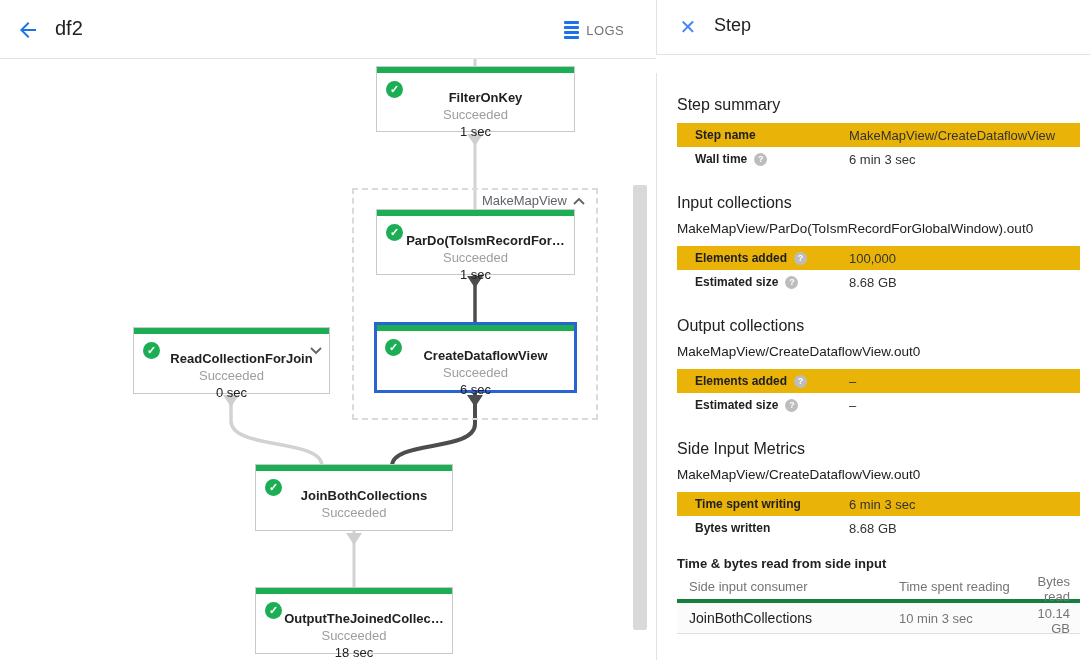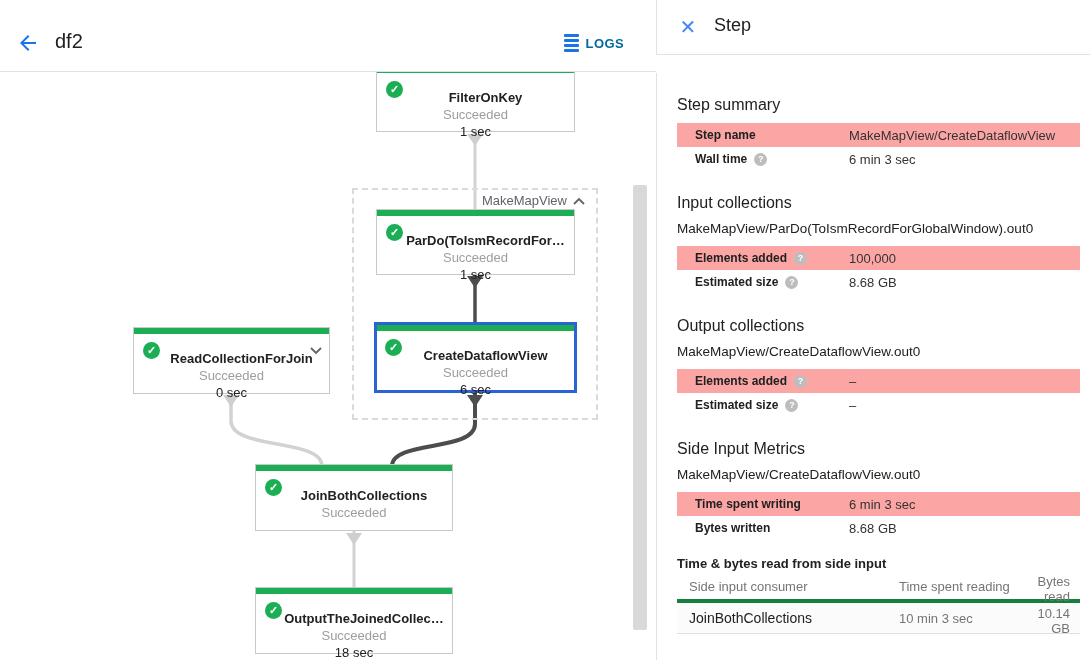--- a/index.html
+++ b/index.html
@@ -2,26 +2,26 @@
 <html><head>
 <meta charset="utf-8">
 <style>
   html,body{margin:0;padding:0;}
   body{
     width:1090px;height:660px;position:relative;overflow:hidden;
     background:#fff;font-family:"Liberation Sans",sans-serif;
     -webkit-font-smoothing:antialiased;
   }
   
-  .app-header{position:absolute;left:0;top:17px;width:656px;height:55px;background:#fff;
+  .app-header{position:absolute;left:0;top:4px;width:656px;height:55px;background:#fff;
     border-bottom:1px solid #e2e2e2;box-sizing:border-box;z-index:6;}
   .back-btn{position:absolute;left:16px;top:14px;width:26px;height:26px;cursor:pointer;}
   .app-title{position:absolute;left:55px;top:13px;font-size:20px;color:#212121;}
   .logs-btn{position:absolute;right:32px;top:17px;display:flex;align-items:center;gap:7px;
-    color:#0369a1;font-size:13px;font-weight:bold;letter-spacing:.4px;cursor:pointer;}
+    color:#737373;font-size:13px;font-weight:normal;letter-spacing:.4px;cursor:pointer;}
   .logs-icon{display:inline-flex;flex-direction:column;gap:2px;}
   .logs-icon i{display:block;width:15px;height:3px;background:#1a73e8;border-radius:1px;}
   .panel-header{position:absolute;left:656px;top:0;width:434px;height:55px;background:#fff;
     border-bottom:1px solid #e2e2e2;border-left:1px solid #e2e2e2;box-sizing:border-box;z-index:6;}
   .close-btn{position:absolute;left:20px;top:16px;width:22px;height:22px;color:#4285f4;
     font-size:20px;line-height:22px;text-align:center;cursor:pointer;}
   .panel-title{position:absolute;left:57px;top:15px;font-size:18px;color:#212124;}
 
   
   .edges{position:absolute;left:0;top:0;z-index:1;}
@@ -44,21 +44,21 @@
   .vscrollbar{position:absolute;left:633px;top:185px;width:14px;height:445px;
     background:#d9d9d9;border-radius:2px;z-index:5;cursor:grab;}
 
   
   .panel-body{position:absolute;left:656px;top:73px;width:434px;height:605px;
     border-left:1px solid #e2e2e2;box-sizing:border-box;padding:0 10px 0 20px;overflow:hidden;z-index:4;}
   .section-h{font-size:16px;font-weight:400;color:#212124;margin:23px 0 9px;}
   .collection-name{font-size:13.5px;color:#212124;margin:0 0 10px;}
   .kv-rows{margin:0 0 2px;}
   .kv-row{display:flex;align-items:center;height:24px;padding-left:18px;font-size:13px;box-sizing:border-box;}
-  .kv-row.odd{background:#fca5a5;}
+  .kv-row.odd{background:#eab308;}
   .kv-label{font-weight:bold;font-size:12px;color:#212121;width:154px;flex:none;
     display:flex;align-items:center;}
   .kv-value{color:#333;}
   .help{display:inline-block;width:13px;height:13px;border-radius:50%;background:#bdbdbd;
     color:#fff;font-size:9px;font-weight:bold;line-height:13px;text-align:center;margin-left:7px;cursor:default;}
   .table-h{font-size:13px;font-weight:bold;color:#212121;margin:16px 0 0;}
   .si-table{margin-top:2px;}
   .si-hrow{display:flex;align-items:center;height:26px;border-bottom:4px solid #15803d;
     color:#757575;font-size:13px;padding:0 10px 0 12px;}
   .si-row{display:flex;align-items:center;height:30px;border-bottom:1px solid #e0e0e0;

